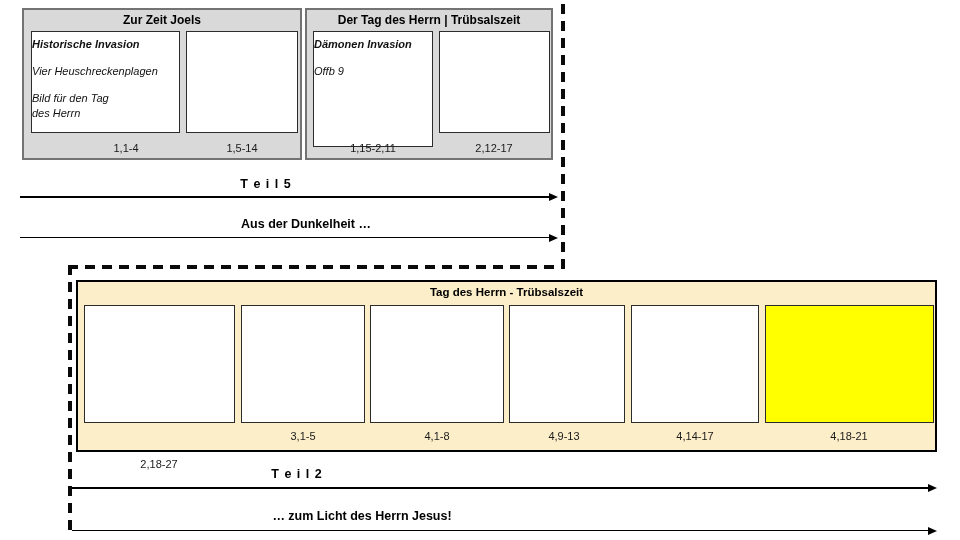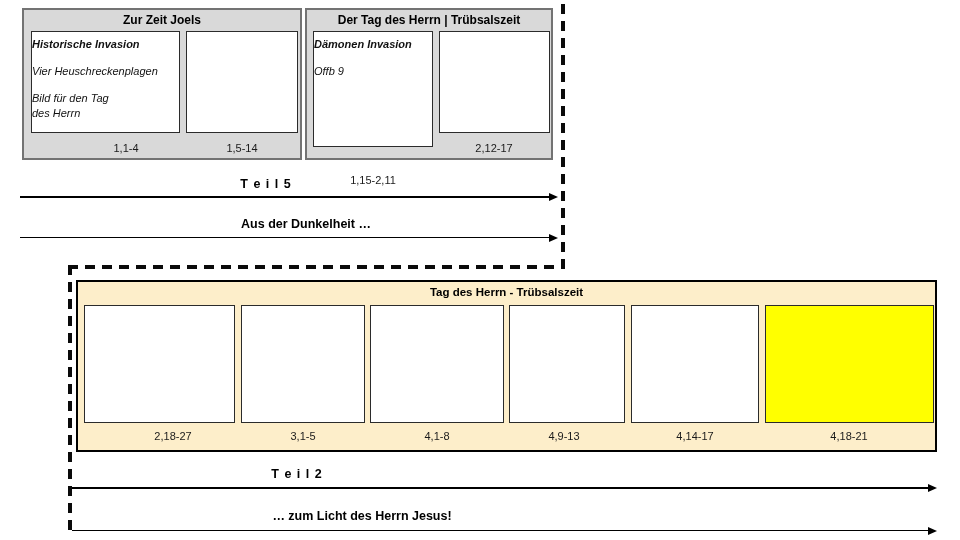--- a/index.html
+++ b/index.html
@@ -18,21 +18,21 @@
   .card-a1{left:7px;top:21px;width:149px;height:102px;}
   .card-a2{left:162px;top:21px;width:112px;height:102px;}
   .card-b1{left:6px;top:21px;width:120px;height:116px;}
   .card-b2{left:132px;top:21px;width:111px;height:102px;}
   .ptitle{font-weight:bold;}
   .pline{margin-top:14px;}
   .pline.cont{margin-top:2px;}
 
   .caption{position:absolute;top:132px;font-size:11px;color:#1a1a1a;transform:translateX(-50%);white-space:nowrap;}
   .cap-a1{left:90px;margin-left:12px;} .cap-a2{left:218px;}
-  .cap-b1{left:66px;margin-top:32px;} .cap-b2{left:187px;}
+  .cap-b1{left:66px;} .cap-b2{left:187px;}
 
   
   .dash{position:absolute;}
   .dash-v{width:4px;background:repeating-linear-gradient(to bottom,#0a0a0a 0 10px,transparent 10px 17px);}
   .dash-h{height:4px;background:repeating-linear-gradient(to right,#0a0a0a 0 10px,transparent 10px 17px);}
   .dash-v1{left:561px;top:4px;height:265px;}
   .dash-h1{left:68px;top:265px;width:497px;}
   .dash-v2{left:68px;top:265px;height:269px;}
 
   
@@ -54,21 +54,21 @@
   .lbl-teil2{left:297px;top:467px;}
   .lbl-zum{left:362px;top:509px;}
 
   
   .box-c{position:absolute;left:76px;top:280px;width:861px;height:172px;
          background:var(--tribulation-bg,#fdeeca);border:2px solid #000;box-sizing:border-box;}
   .box-c .gbox-title{top:4px;font-size:11.5px;}
   .card-c{position:absolute;top:23px;height:118px;background:#fff;border:1.5px solid #2b2b2b;box-sizing:border-box;}
   .card-c.hl{background:var(--highlight,#ffff00);}
   .cap-c{position:absolute;top:148px;font-size:11px;color:#1a1a1a;transform:translateX(-50%);white-space:nowrap;}
-  .c1{left:6px;width:151px;}   .capc1{left:95px;}
+  .c1{left:6px;width:151px;}   .capc1{left:81px;margin-top:28px;}
   .c2{left:163px;width:124px;} .capc2{left:225px;}
   .c3{left:292px;width:134px;} .capc3{left:359px;}
   .c4{left:431px;width:116px;} .capc4{left:486px;text-align:center;}
   .c5{left:553px;width:128px;} .capc5{left:617px;}
   .c6{left:687px;width:169px;} .capc6{left:771px;}
 </style>
 </head>
 <body>
 
 <div class="stage">

